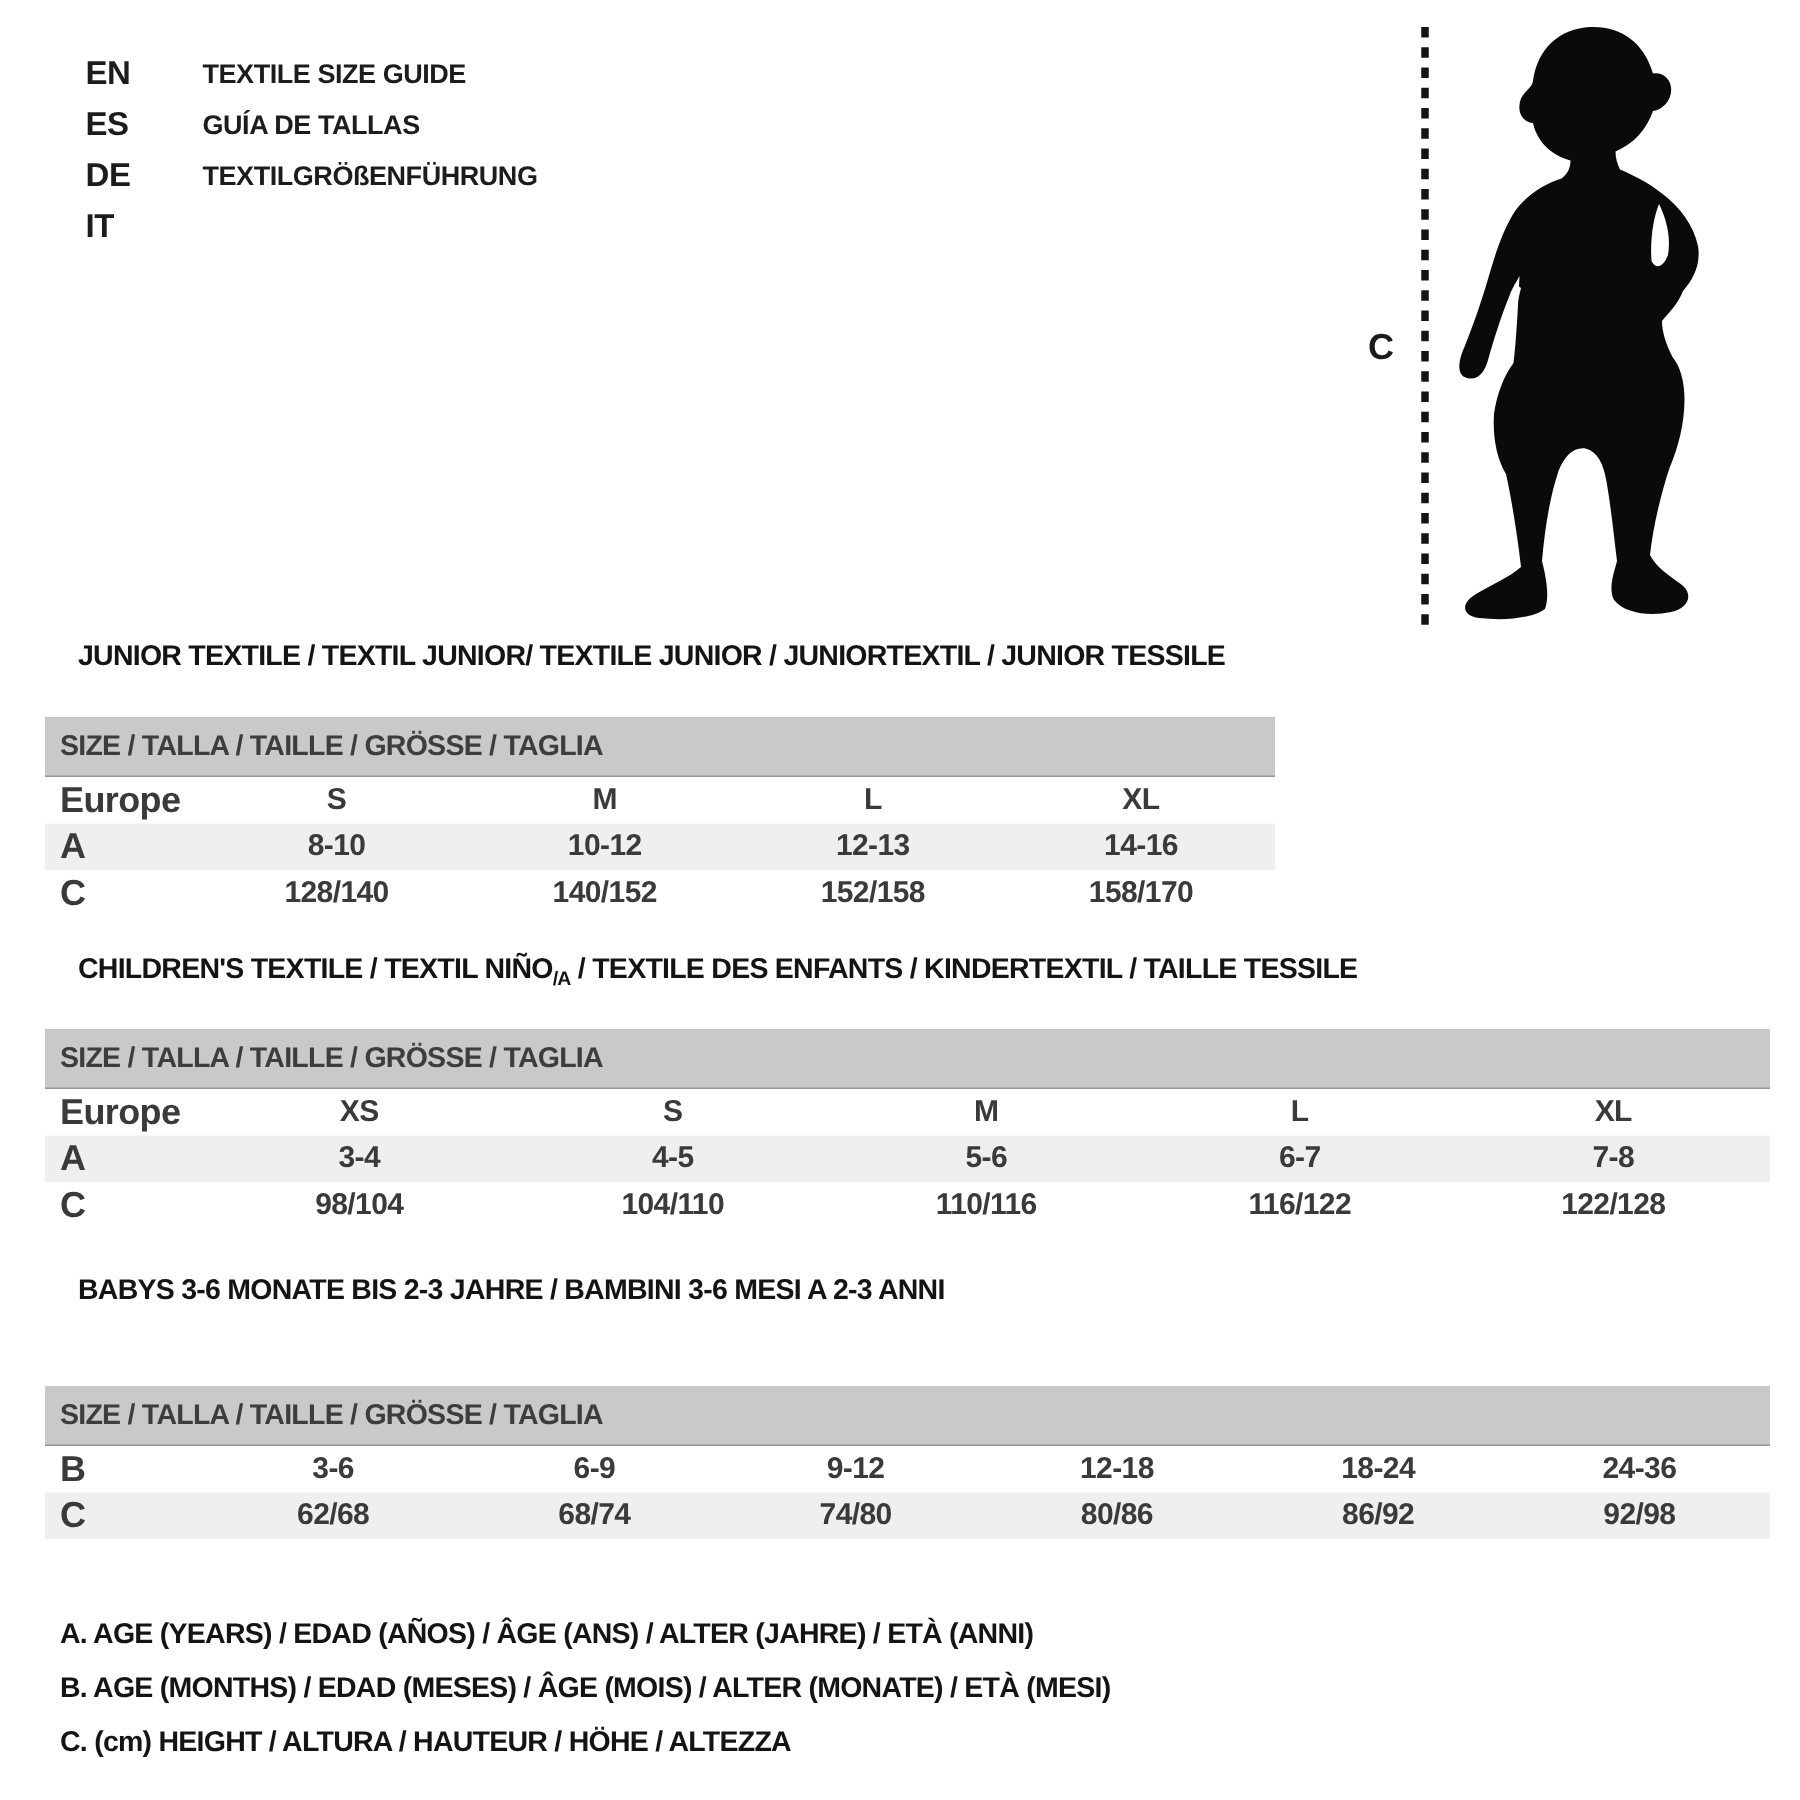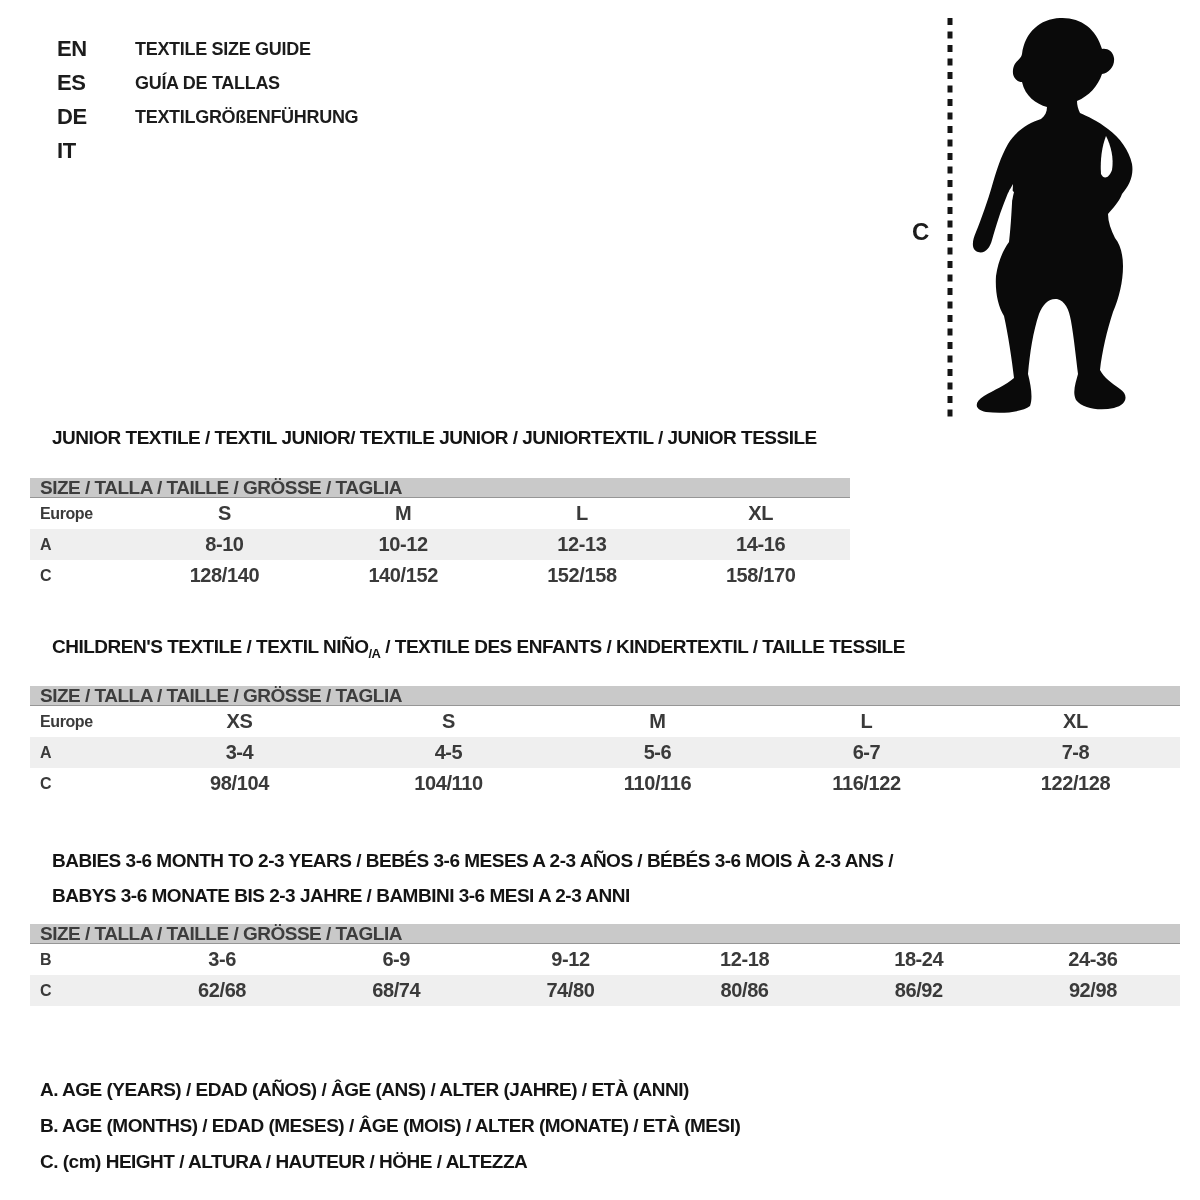--- a/index.html
+++ b/index.html
@@ -34,32 +34,32 @@
     font-weight:bold; font-size:19px; letter-spacing:-0.5px;
     white-space:nowrap; color:#141414;margin-left:12px;
   }
   .sec-title .sub { font-size:13px; vertical-align:sub; }
   .two-line { line-height:35px; }
   
   .size-table { position:absolute; left:30px; background:#ffffff; }
   .w-junior { width:820px; }
   .w-wide   { width:1150px; }
   .size-bar {
-    height:20px; background:#c9c9c9; border-bottom:1px solid #969696;
+    height:40px; background:#c9c9c9; border-bottom:1px solid #969696;
     display:flex; align-items:center; padding-left:10px;
     font-weight:bold; font-size:19px; letter-spacing:-0.5px; color:#3d3d3d;
     white-space:nowrap;
   }
   .trow { display:grid; height:31px; align-items:center; }
   .cols4 { grid-template-columns:105px repeat(4,1fr); }
   .cols5 { grid-template-columns:105px repeat(5,1fr); }
   .cols6 { grid-template-columns:105px repeat(6,1fr); }
   .trow.alt { background:#efefef; }
   .tlabel {
-    padding-left:10px; font-weight:bold; font-size:16px;
+    padding-left:10px; font-weight:bold; font-size:24px;
     letter-spacing:-0.4px; color:#3a3a3a;
   }
   .tval {
     text-align:center; font-weight:bold; font-size:20px;
     letter-spacing:-0.4px; color:#3a3a3a;
   }
   
   .legend { position:absolute; left:40px; top:1072px; }
   .legend-line {
     font-weight:bold; font-size:19px; letter-spacing:-0.5px;
@@ -191,21 +191,20 @@
     <span class="tlabel">C</span>
     <span class="tval">98/104</span>
     <span class="tval">104/110</span>
     <span class="tval">110/116</span>
     <span class="tval">116/122</span>
     <span class="tval">122/128</span>
   </div>
 </div>
 
 <h2 class="sec-title two-line" style="top:843px;">
-  <span style="display:block;">BABIES 3-6 MONTH TO 2-3 YEARS / BEBÉS 3-6 MESES A 2-3 AÑOS / BÉBÉS 3-6 MOIS À 2-3 ANS /</span>
   <span style="display:block;">BABYS 3-6 MONATE BIS 2-3 JAHRE / BAMBINI 3-6 MESI A 2-3 ANNI</span>
 </h2>
 
 <div class="size-table w-wide" style="top:924px;">
   <div class="size-bar">SIZE / TALLA / TAILLE / GRÖSSE / TAGLIA</div>
   <div class="trow cols6">
     <span class="tlabel">B</span>
     <span class="tval">3-6</span>
     <span class="tval">6-9</span>
     <span class="tval">9-12</span>

